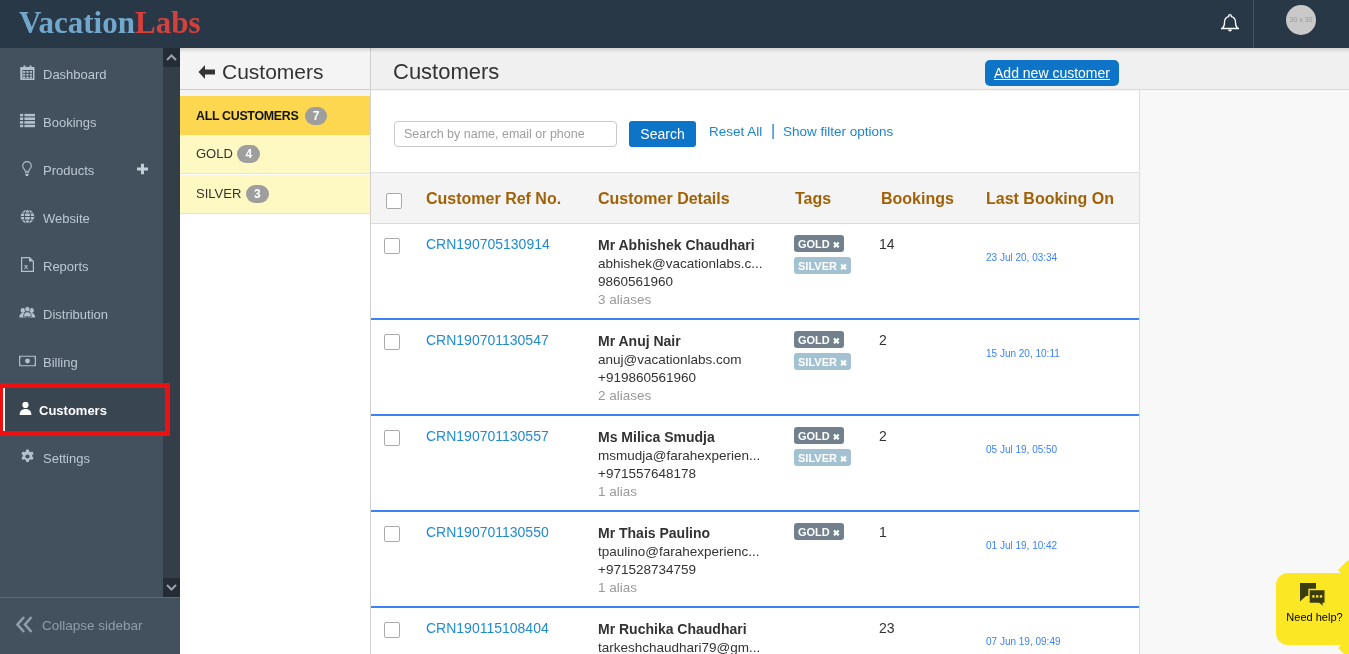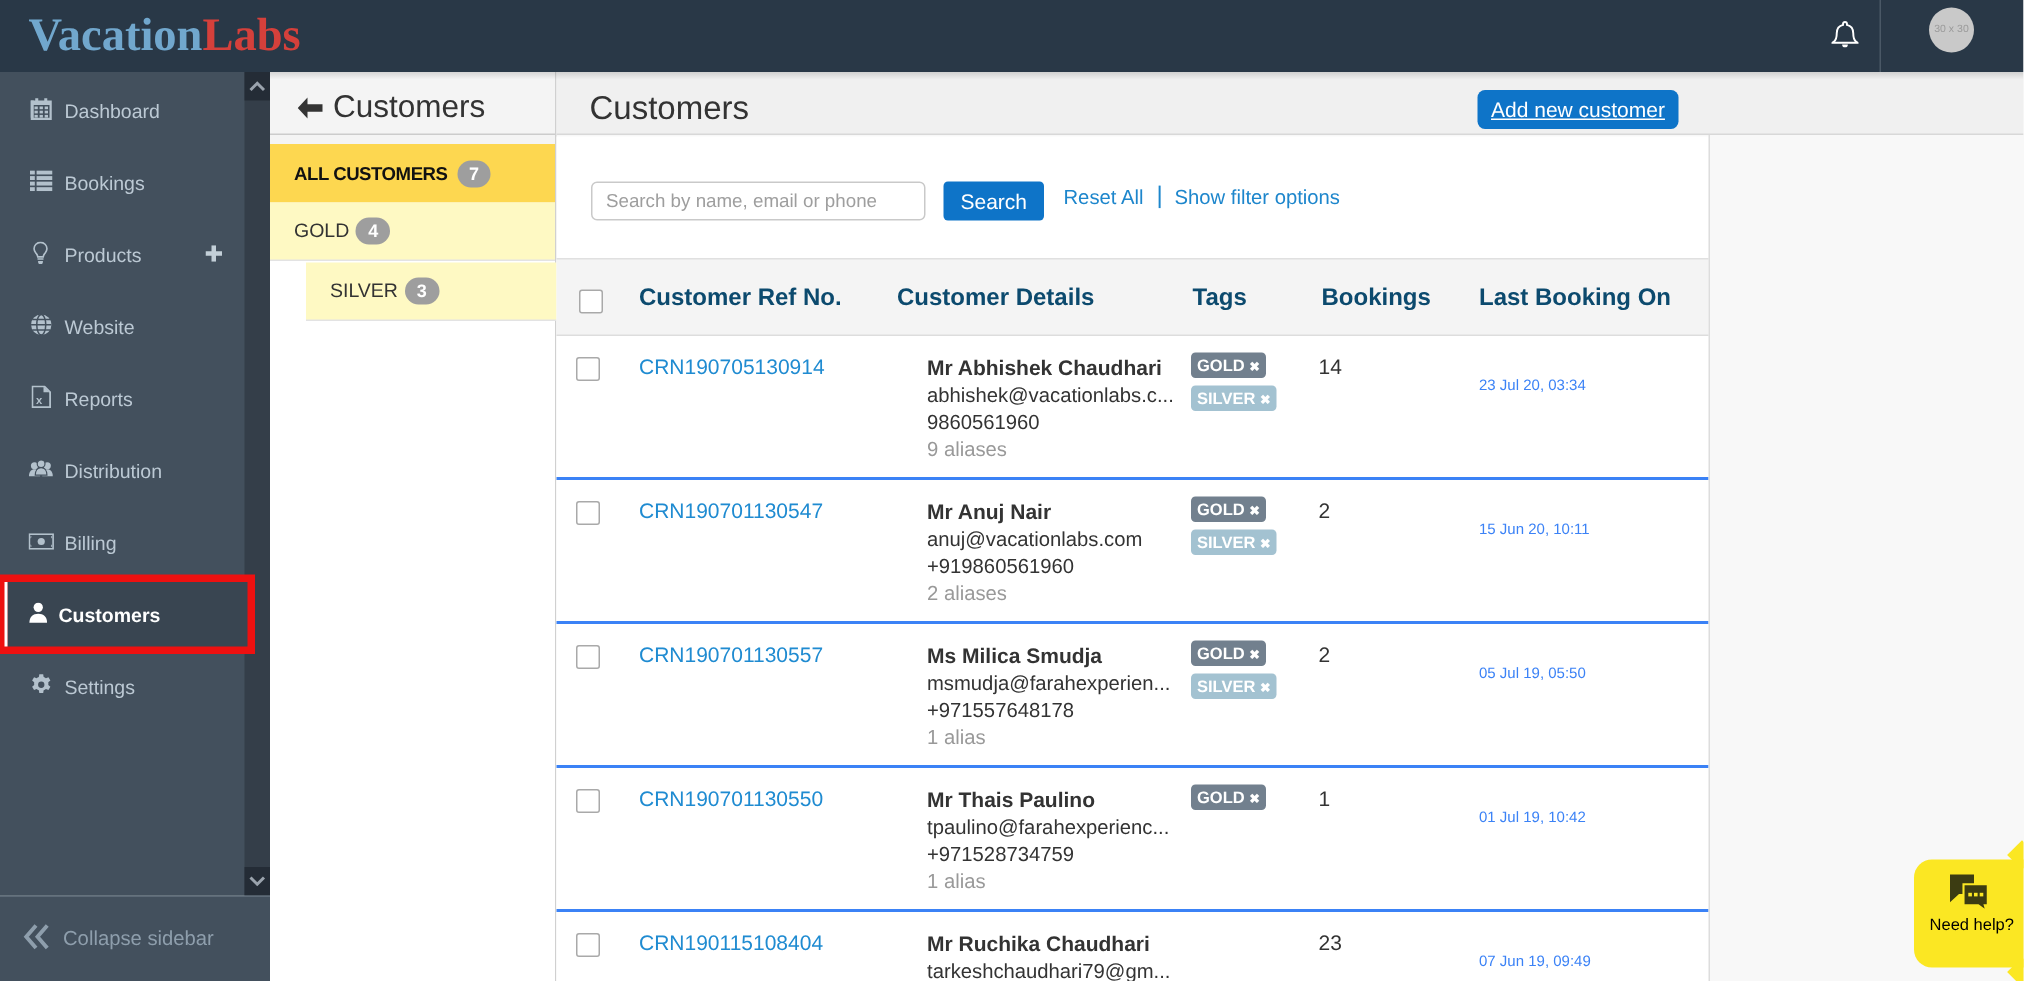--- a/index.html
+++ b/index.html
@@ -38,41 +38,41 @@
 #panel { left:180px; top:48px; width:191px; height:606px; background:#ffffff; border-right:1px solid #d0d0d0; }
 #panel-header { left:180px; top:48px; width:190px; height:42px; background:#f4f4f4; border-bottom:1px solid #cccccc; }
 #panel-header .arrow { position:absolute; left:17px; top:16px; }
 #panel-header .txt { position:absolute; left:42px; top:12px; font-size:21px; color:#333333; }
 .prow { left:180px; width:190px; height:39px; font-size:13px; color:#333; border-bottom:1px solid #e3e3e3; background:#fef9c3; }
 .prow .t { position:absolute; left:16px; top:50%; transform:translateY(-50%); white-space:nowrap; }
 #prow-all .t { font-size:12.4px; letter-spacing:-0.3px; }
 .badge { display:inline-block; background:#9e9e9e; color:#fff; border-radius:10px; font-size:12px; font-weight:bold; padding:2px 8px; }
 #prow-all { top:96px; background:#fdd750; font-weight:bold; color:#111; border-bottom:none; }
 #prow-gold { top:135px; }
-#prow-silver { top:175px;margin-left:24px; }
+#prow-silver { top:175px; }
 
 
 #main-header { left:371px; top:48px; width:978px; height:42px; background:#f0f0f0; border-bottom:1px solid #d8d8d8; }
 #main-title { left:393px; top:59px; font-size:22px; color:#333333; }
 #add-btn { left:985px; top:60px; width:134px; height:26px; background:#0e74c8; border-radius:5px; color:#fff; font-size:14px; text-align:center; line-height:26px;text-decoration:underline; }
 #card { left:371px; top:91px; width:768px; height:563px; background:#ffffff; }
 #search-input { left:394px; top:121px; width:223px; height:26px; border:1px solid #c9c9c9; border-radius:4px; background:#fff; color:#9e9e9e; font-size:12.5px; line-height:24px; padding-left:9px; }
 #search-btn { left:629px; top:121px; width:67px; height:26px; background:#0e74c8; border-radius:3px; color:#fff; font-size:14px; text-align:center; line-height:26px; }
 .blue-link { color:#1d86cc; font-size:13.5px; }
 #reset-all { left:709px; top:124px; }
 #pipe { left:771px; top:122px; color:#1d86cc; font-size:16px; }
 #show-filter { left:783px; top:124px; }
 
 
 #thead { left:371px; top:172px; width:768px; height:52px; background:#f4f4f4; border-top:1px solid #e0e0e0; border-bottom:1px solid #dddddd; }
-.th { position:absolute; top:17px; font-size:16px; font-weight:bold; color:#0c4a6e; }
+.th { position:absolute; top:17px; font-size:16px; font-weight:bold; color:#a16207; }
 .checkbox { position:absolute; width:16px; height:16px; border:1px solid #a9a9a9; border-radius:2px; background:#fff; }
 .row { left:371px; width:768px; height:96px; border-bottom:2px solid #3b82f6; background:#fff; }
 .crn { position:absolute; left:55px; top:12px; color:#1f8bd1; font-size:14px; }
-.cd { position:absolute; left:227px; top:12px; font-size:13.5px; color:#333; line-height:18px;margin-left:20px; }
+.cd { position:absolute; left:227px; top:12px; font-size:13.5px; color:#333; line-height:18px; }
 .cd b { font-size:14px; }
 .cd .al { color:#999999; }
 .tags { position:absolute; left:423px; top:11px; }
 .tag { display:block; float:left; clear:left; color:#fff; font-size:11px; font-weight:bold; border-radius:3px; padding:2.5px 4px; margin-bottom:5px; }
 .tag .x { font-size:8.5px; }
 .tag.gold { background:#72808e; }
 .tag.silver { background:#a3c2d1; }
 .bk { position:absolute; left:508px; top:12px; font-size:14px; color:#333; }
 .lb { position:absolute; left:615px; top:28px; font-size:10px; color:#3b82f6; }
 
@@ -248,21 +248,21 @@
   <div class="th" style="left:55px;">Customer Ref No.</div>
   <div class="th" style="left:227px;">Customer Details</div>
   <div class="th" style="left:424px;">Tags</div>
   <div class="th" style="left:510px;">Bookings</div>
   <div class="th" style="left:615px;">Last Booking On</div>
 </div>
 
 <div class="abs row" style="top:224px;">
   <div class="checkbox" style="left:13px; top:14px;"></div>
   <span class="crn">CRN190705130914</span>
-  <div class="cd"><b>Mr Abhishek Chaudhari</b><br>abhishek@vacationlabs.c...<br>9860561960<br><span class="al">9 aliases</span></div>
+  <div class="cd"><b>Mr Abhishek Chaudhari</b><br>abhishek@vacationlabs.c...<br>9860561960<br><span class="al">3 aliases</span></div>
   <div class="tags">
       <span class="tag gold">GOLD <span class="x">✖</span></span>
       <span class="tag silver">SILVER <span class="x">✖</span></span>
     </div>
   <span class="bk">14</span>
   <span class="lb">23 Jul 20, 03:34</span>
 </div>
 <div class="abs row" style="top:320px;">
   <div class="checkbox" style="left:13px; top:14px;"></div>
   <span class="crn">CRN190701130547</span>

